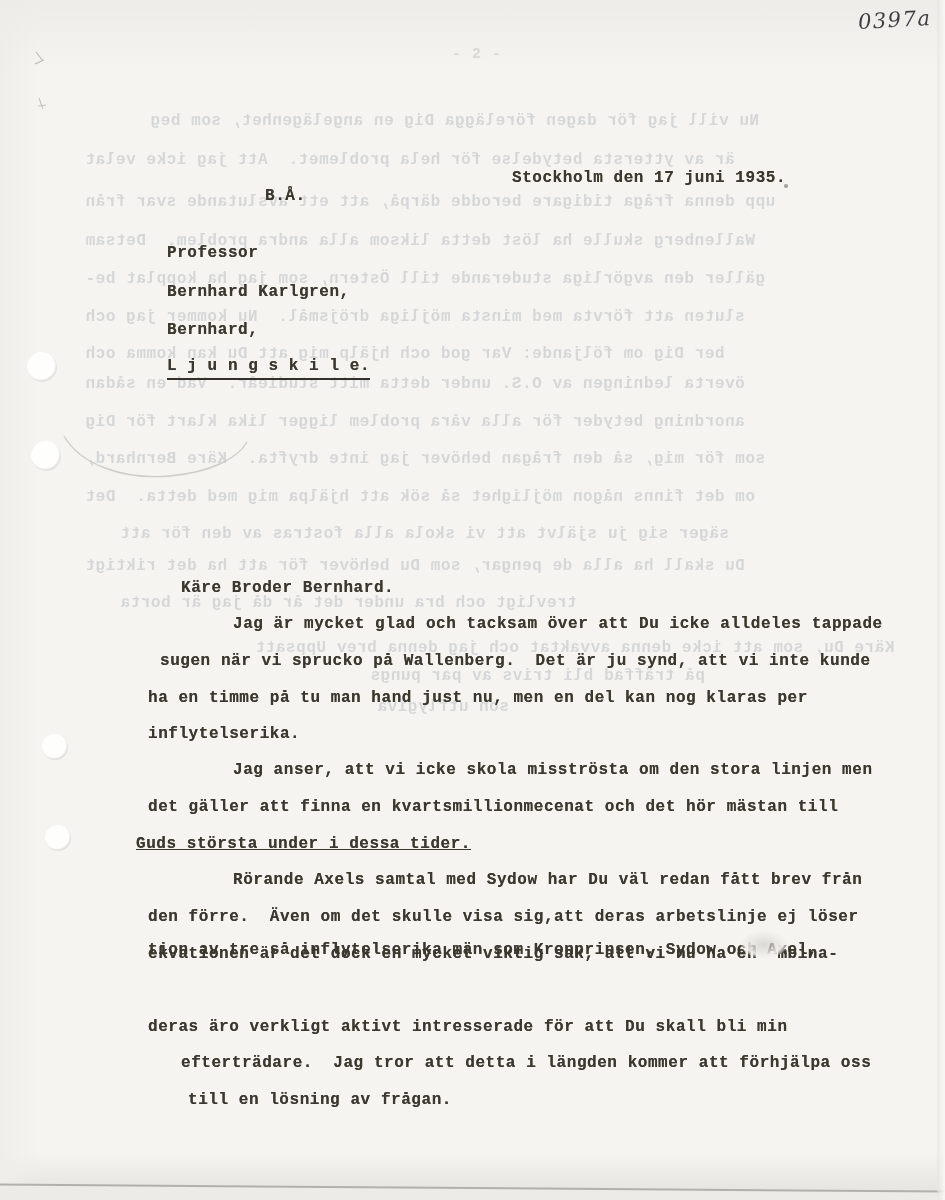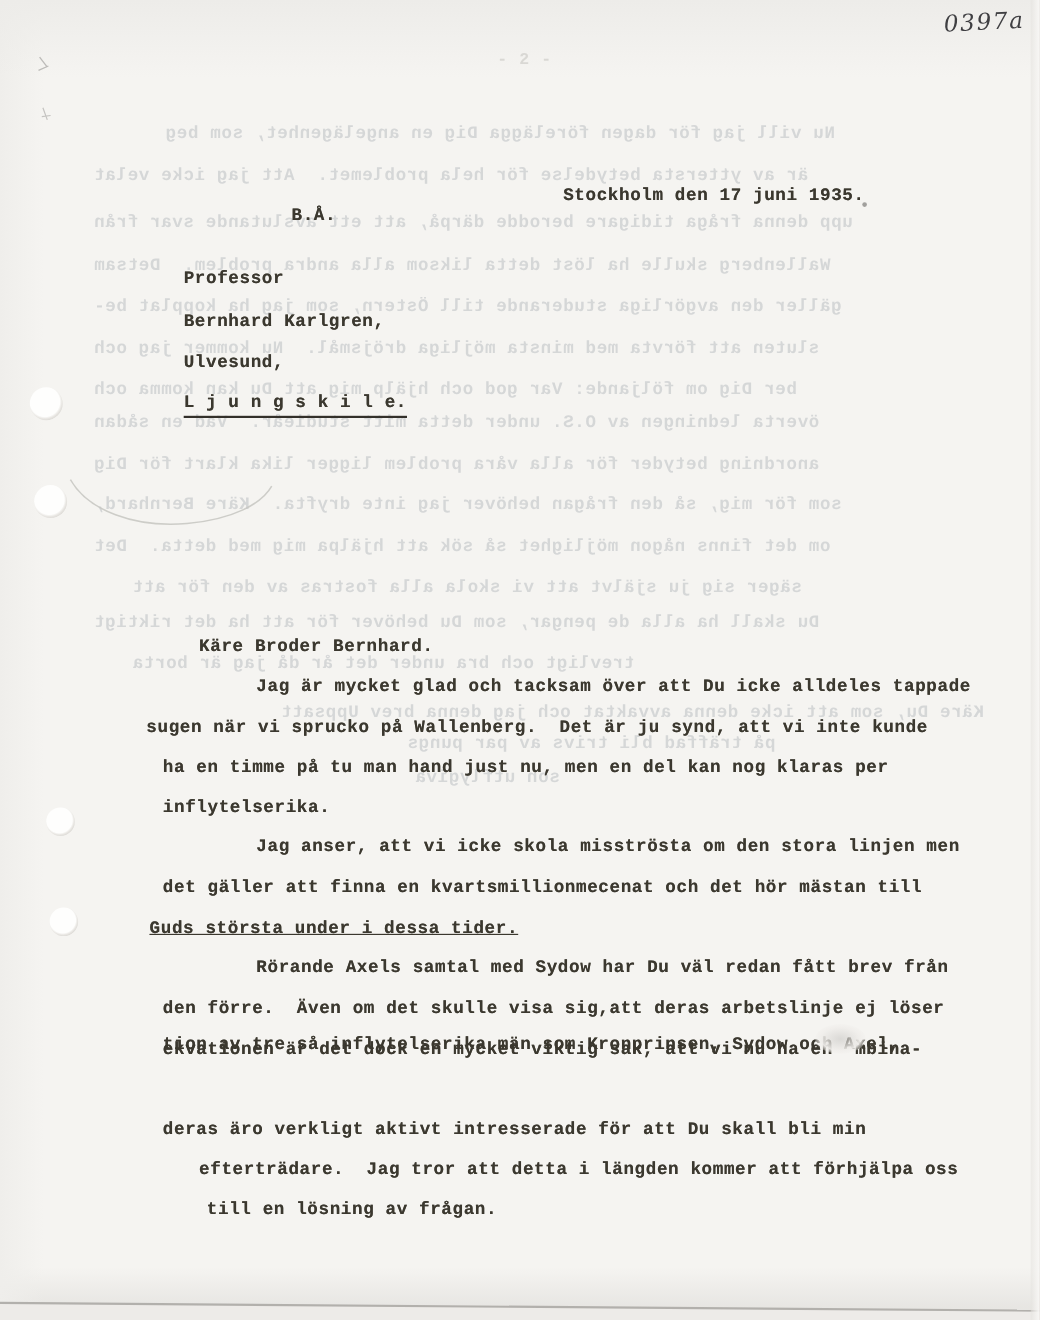--- a/index.html
+++ b/index.html
@@ -77,25 +77,25 @@
       <div class="bleed-line" style="left: 370px; top: 666px;"><span>på träffad bli trivs av par pungs</span></div>
       <div class="bleed-line" style="left: 377px; top: 697px;"><span>son utflygiva</span></div>
     </div>
 
   <div>
 
   <div class="typed-line" style="left: 512px; top: 168px;"><span>Stockholm den 17 juni 1935.</span></div>
       <div class="typed-line" style="left: 265px; top: 186px;"><span>B.Å.</span></div>
       <div class="typed-line" style="left: 167px; top: 243px;"><span>Professor</span></div>
       <div class="typed-line" style="left: 167px; top: 282px;"><span>Bernhard Karlgren,</span></div>
-      <div class="typed-line" style="left: 167px; top: 320px;"><span>Ulvesund,</span></div>
+      <div class="typed-line" style="left: 167px; top: 320px;"><span>Bernhard,</span></div>
       <div class="typed-line underline" style="left: 167px; top: 356px; text-align: right;"><span>L j u n g s k i l e.</span></div>
       <div class="typed-line" style="left: 181px; top: 578px;"><span>Käre Broder Bernhard.</span></div>
       <div class="typed-line" style="left: 233px; top: 614px;"><span>Jag är mycket glad och tacksam över att Du icke alldeles tappade</span></div>
-      <div class="typed-line" style="left: 133px; top: 651px;"><span>sugen när vi sprucko på Wallenberg.  Det är ju synd, att vi inte kunde</span></div>
+      <div class="typed-line" style="left: 160px; top: 651px;"><span>sugen när vi sprucko på Wallenberg.  Det är ju synd, att vi inte kunde</span></div>
       <div class="typed-line" style="left: 148px; top: 688px;"><span>ha en timme på tu man hand just nu, men en del kan nog klaras per</span></div>
       <div class="typed-line" style="left: 148px; top: 724px;"><span>inflytelserika.</span></div>
       <div class="typed-line" style="left: 233px; top: 760px;"><span>Jag anser, att vi icke skola misströsta om den stora linjen men</span></div>
       <div class="typed-line" style="left: 148px; top: 797px;"><span>det gäller att finna en kvartsmillionmecenat och det hör mästan till</span></div>
       <div class="typed-line" style="left: 136px; top: 834px; text-decoration: underline;"><span>Guds största under i dessa tider.</span></div>
       <div class="typed-line" style="left: 233px; top: 870px;"><span>Rörande Axels samtal med Sydow har Du väl redan fått brev från</span></div>
       <div class="typed-line" style="left: 148px; top: 907px;"><span>den förre.  Även om det skulle visa sig,att deras arbetslinje ej löser</span></div>
       <div class="typed-line" style="left: 148px; top: 944px;"><span>ekvationen är det dock en mycket viktig sak, att vi nu ha en  mbina-</span></div>
       <div class="typed-line" style="left: 148px; top: 940px;"><span>tion av tre så inflytelserika män som Kronprinsen, Sydow och Axel,</span></div>
       <div class="typed-line" style="left: 148px; top: 1017px;"><span>deras äro verkligt aktivt intresserade för att Du skall bli min</span></div>

